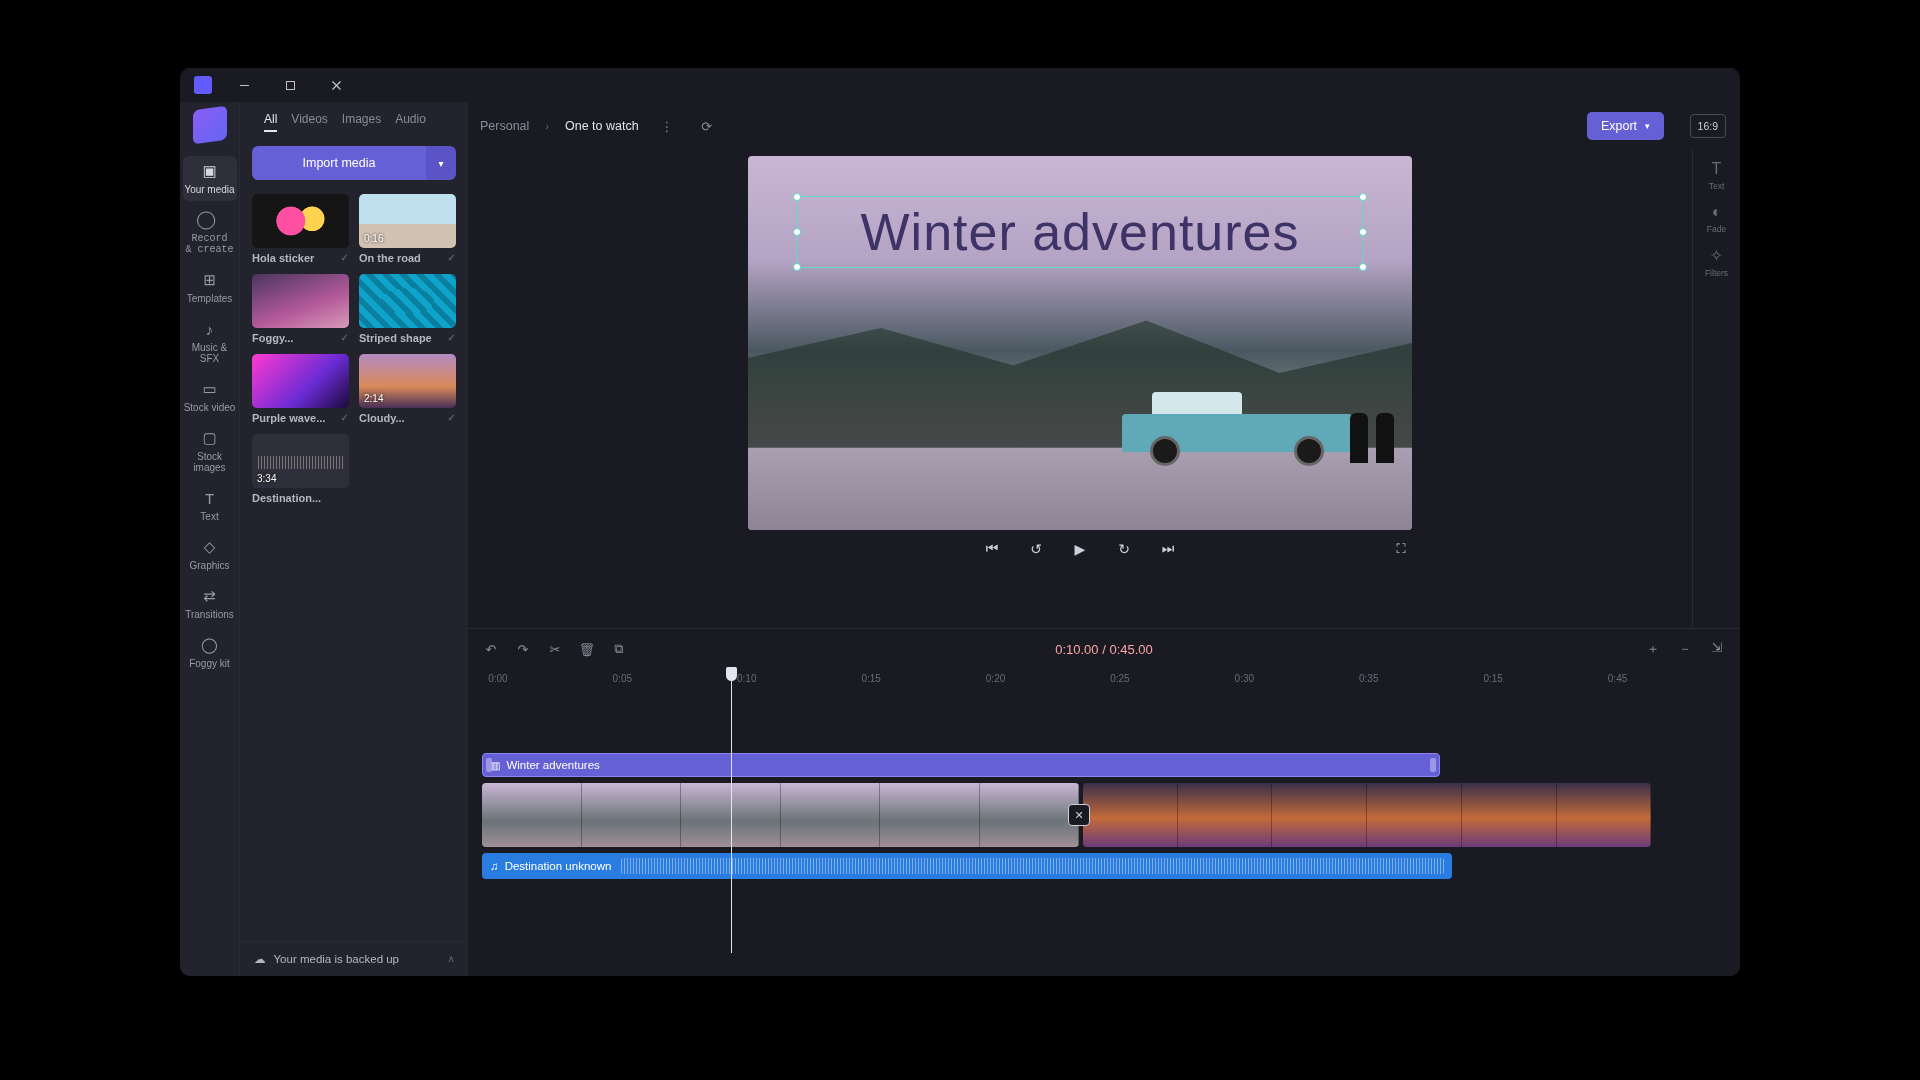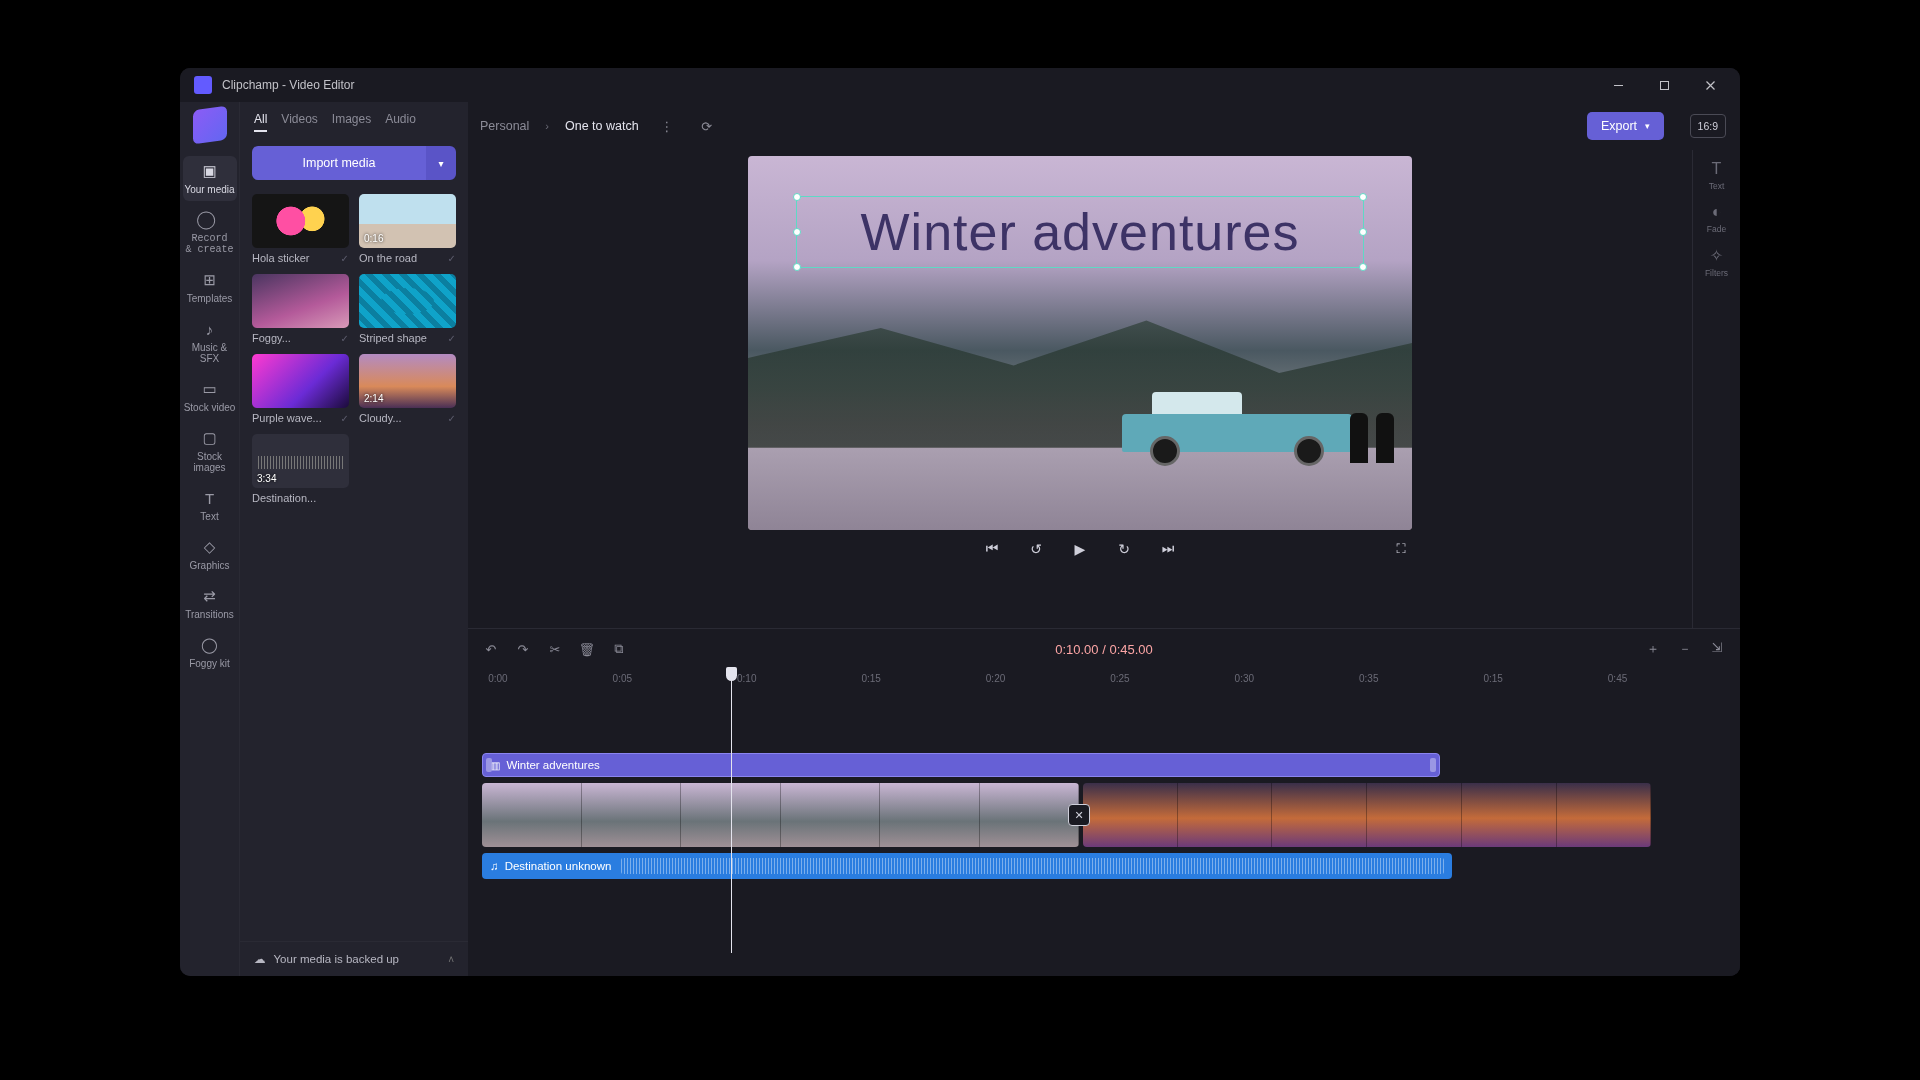--- a/index.html
+++ b/index.html
@@ -23,31 +23,31 @@
 }
 .rail-logo { width: 34px; height: 34px; background: linear-gradient(135deg,#8b5cf6,#6366f1); border-radius: 6px; margin-bottom: 10px; transform: skewY(-8deg);}
 .rail-item { width: 54px; display: flex; flex-direction: column; align-items: center; padding: 6px 0; color: #9a9aa6; gap: 4px; border-radius: 6px; }
 .rail-item.active { background: #2f2f3b; color: #d8d8e2; }
 .rail-item .ico { width: 18px; height: 18px; display:flex; align-items:center; justify-content:center; font-size: 15px; }
 .rail-item .lbl { font-size: 10px; text-align: center; line-height: 1.1; }
 .media-panel {
   width: 228px; background: #23232d; display: flex; flex-direction: column;
 }
 .media-tabs { display: flex; gap: 14px; padding: 10px 14px 8px; font-size: 12px; color: #8b8b97; }
-.media-tabs .tab.active { color: #e4e4ee; border-bottom: 2px solid #e4e4ee; padding-bottom: 4px; }
+.media-tabs .tab.active { color: #e4e4ee; border-bottom: 2px solid #e4e4ee; padding-bottom: 4px; margin-left: 10px; }
 .import-btn {
   margin: 6px 12px; display: flex; align-items: stretch; border-radius: 6px; overflow:hidden; height: 34px;
 }
 .import-btn .main { flex:1; background:#6660d6; display:flex; align-items:center; justify-content:center; color:#fff; font-size:12.5px; font-weight:500;}
 .import-btn .drop { width:30px; background:#5a54c7; display:flex; align-items:center; justify-content:center; color:#fff; font-size:10px;}
 .media-grid { padding: 8px 12px; display: grid; grid-template-columns: 1fr 1fr; gap: 10px 10px; overflow-y:auto;}
 .media-item { display: flex; flex-direction: column; gap: 4px; }
 .thumb { width: 100%; height: 54px; border-radius: 5px; background: #3c3c46; position: relative; overflow:hidden;}
 .thumb .dur { position:absolute; left:5px; bottom:4px; font-size:10px; color:#fff; font-weight:500; text-shadow:0 0 3px rgba(0,0,0,.9);}
-.media-label { display:flex; align-items:center; justify-content:space-between; font-size:11px; color:#b7b7c2;}
+.media-label { display:flex; align-items:flex-start; justify-content:space-between; font-size:11px; color:#b7b7c2;font-weight:bold;}
 .media-label .chk { color:#5d5d6e; font-size:10px;}
 .backup-bar { margin-top:auto; padding: 10px 14px; display:flex; align-items:center; gap:8px; color:#b7b7c2; font-size:11.5px; border-top:1px solid #2a2a34;}
 .backup-bar .arr { margin-left:auto; font-size:10px; color:#777;}
 .main-area { flex:1; background:#1a1a22; display:flex; flex-direction:column; min-width:0;}
 .top-row { height:48px; display:flex; align-items:center; padding:0 14px 0 12px; gap:16px;}
 .crumb { color:#8b8b97; font-size:12.5px;}
 .crumb.active { color:#e4e4ee;}
 .crumb-sep { color:#6b6b77; font-size:11px;}
 .tiny-btn { width:24px; height:24px; display:flex; align-items:center; justify-content:center; color:#8b8b97; font-size:13px;}
 .export-btn { margin-left:auto; background:#6660d6; color:#fff; padding:7px 14px; border-radius:5px; font-size:12.5px; font-weight:500; display:flex; align-items:center; gap:8px;}
@@ -117,21 +117,20 @@
 .th-audio::after{content:"";position:absolute;left:6px;right:6px;top:40%;height:24%;background:repeating-linear-gradient(90deg,#777 0 1px,transparent 1px 3px);}
 svg { display:block; }
 </style>
 </head>
 <body>
 
 <div class="app-window">
 
   <div class="titlebar">
     <div class="logo"></div>
-    <div class="title">Clipchamp - Video Editor</div>
     <div class="win-controls">
       <div class="win-btn">
         <svg width="11" height="11" viewBox="0 0 11 11">
             <path d="M1 5.5 H10" stroke="#c2c2c8" stroke-width="1"></path>
           </svg>
       </div>
       <div class="win-btn">
         <svg width="11" height="11" viewBox="0 0 11 11">
             <rect x="1.5" y="1.5" width="8" height="8" stroke="#c2c2c8" fill="none" stroke-width="1"></rect>
           </svg>

